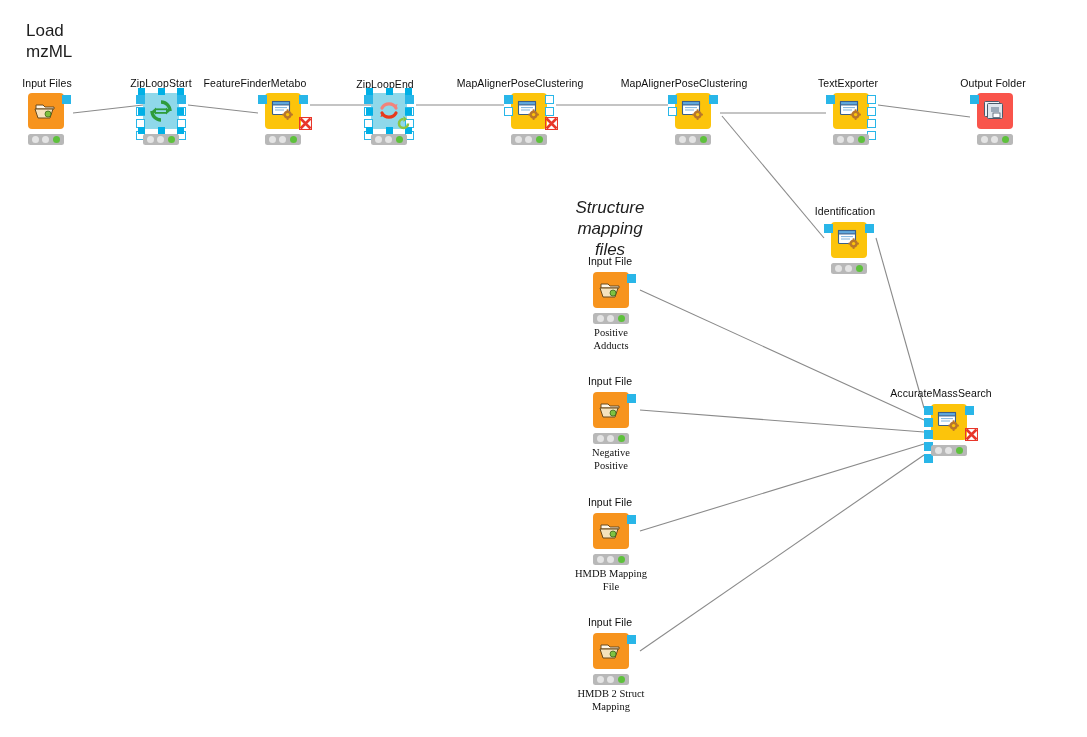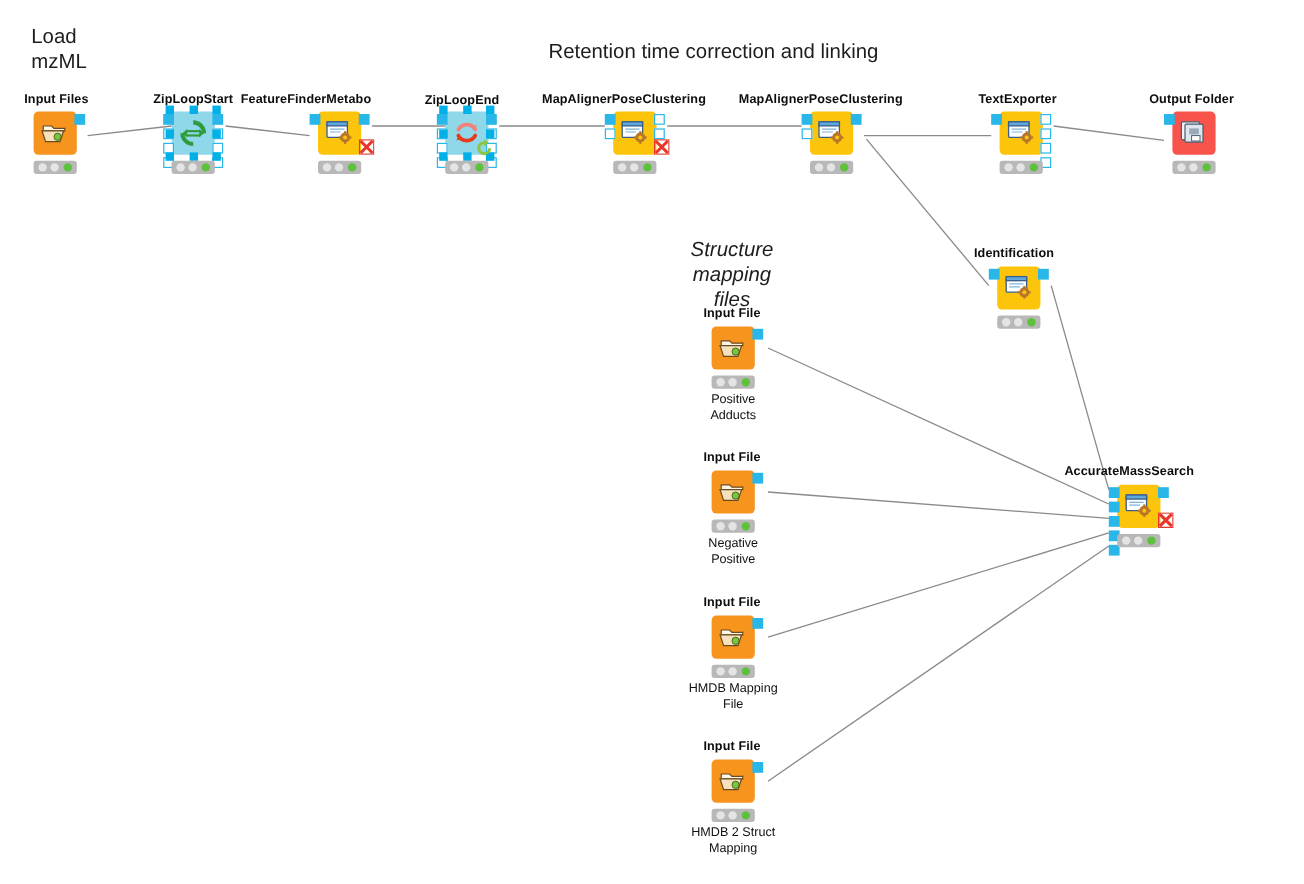--- a/index.html
+++ b/index.html
@@ -20,30 +20,30 @@
     line-height:21px;
     white-space:pre-line;
     letter-spacing:0px;
   }
 
   
   .node-title{
     position:absolute;
     font-family:"Liberation Sans", sans-serif;
     font-size:10.5px;
-    font-weight:bold;
+    font-weight:normal;
     color:#0d0d0d;
     white-space:nowrap;
     text-align:center;
     letter-spacing:0.1px;
   }
   
   .node-sublabel{
     position:absolute;
-    font-family:Liberation Sans, sans-serif;
+    font-family:Liberation Serif, serif;
     font-size:10.5px;
     font-weight:400;
     color:#111;
     text-align:center;
     line-height:12.5px;
     white-space:pre-line;
   }
 
   
   .node{position:absolute;}
@@ -109,21 +109,20 @@
       <path d="M 640,410 L 924,432"></path>
 
       <path d="M 640,531 L 924,444"></path>
 
       <path d="M 640,651 L 924,455"></path>
     </g>
   </svg>
 
   <div class="annotation" style="left:26px;top:20px;text-align:left;">Load
 mzML</div>
-  <div class="annotation" style="left:457px;top:32px;text-align:left;">Retention time correction and linking</div>
   <div class="annotation" style="left:545px;top:197px;width:130px;text-align:center;font-style:italic;">Structure mapping
 files</div>
 
   <div id="node-layer">
       <div class="node-title" style="left: 47px; top: 77px; transform: translateX(-50%);">Input Files</div>
       <div class="node" style="left: 28px; top: 93px; width: 36px; height: 54px;">
         <div class="node-box orange" style="left: 0px; top: 0px;">
           <svg width="24" height="20" viewBox="0 0 24 20">
         <path d="M2 4 h7 l2 2 h9 v2 H2 Z" fill="#fff7e8" stroke="#6b4a1c" stroke-width="1"></path>
         <path d="M1 8 h18 l-3 9 H4 Z" fill="#f5e2bd" stroke="#6b4a1c" stroke-width="1"></path>

